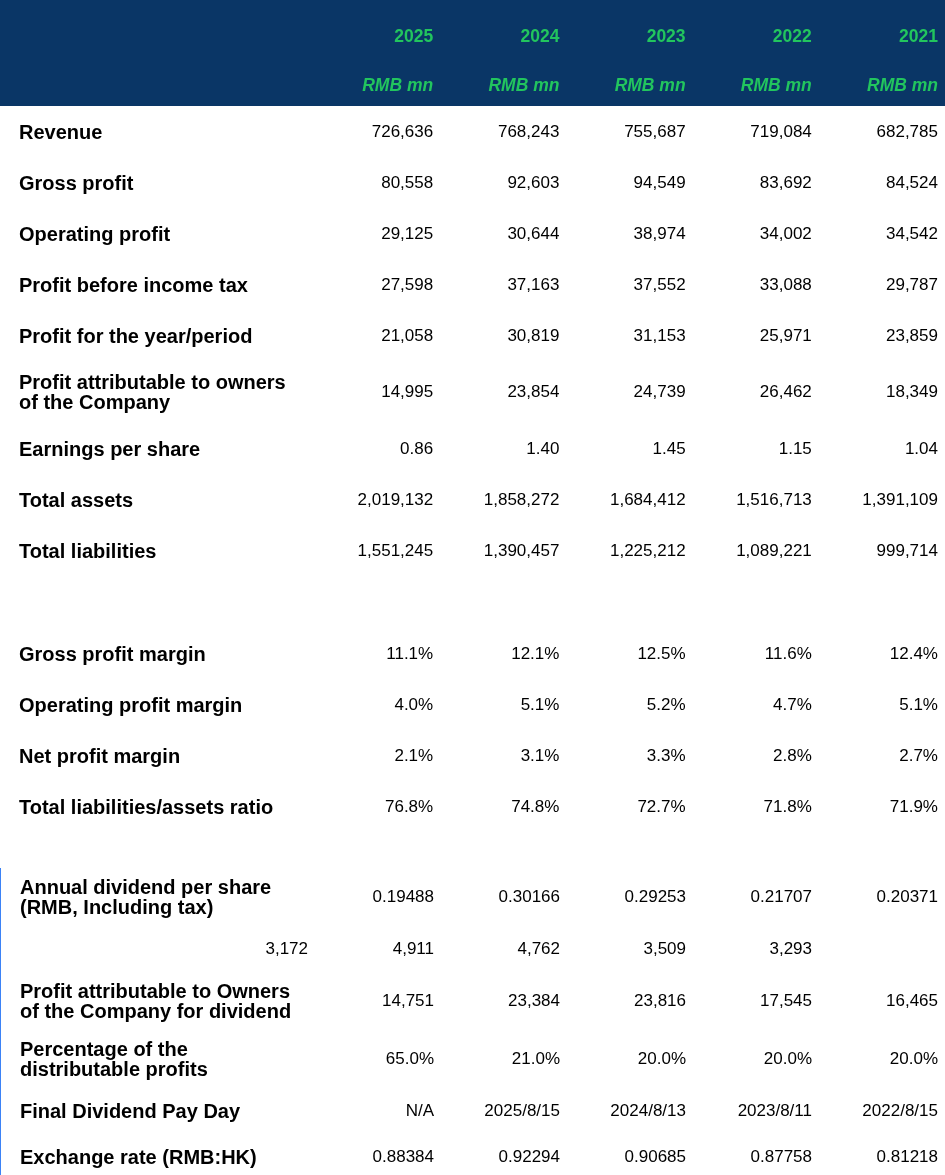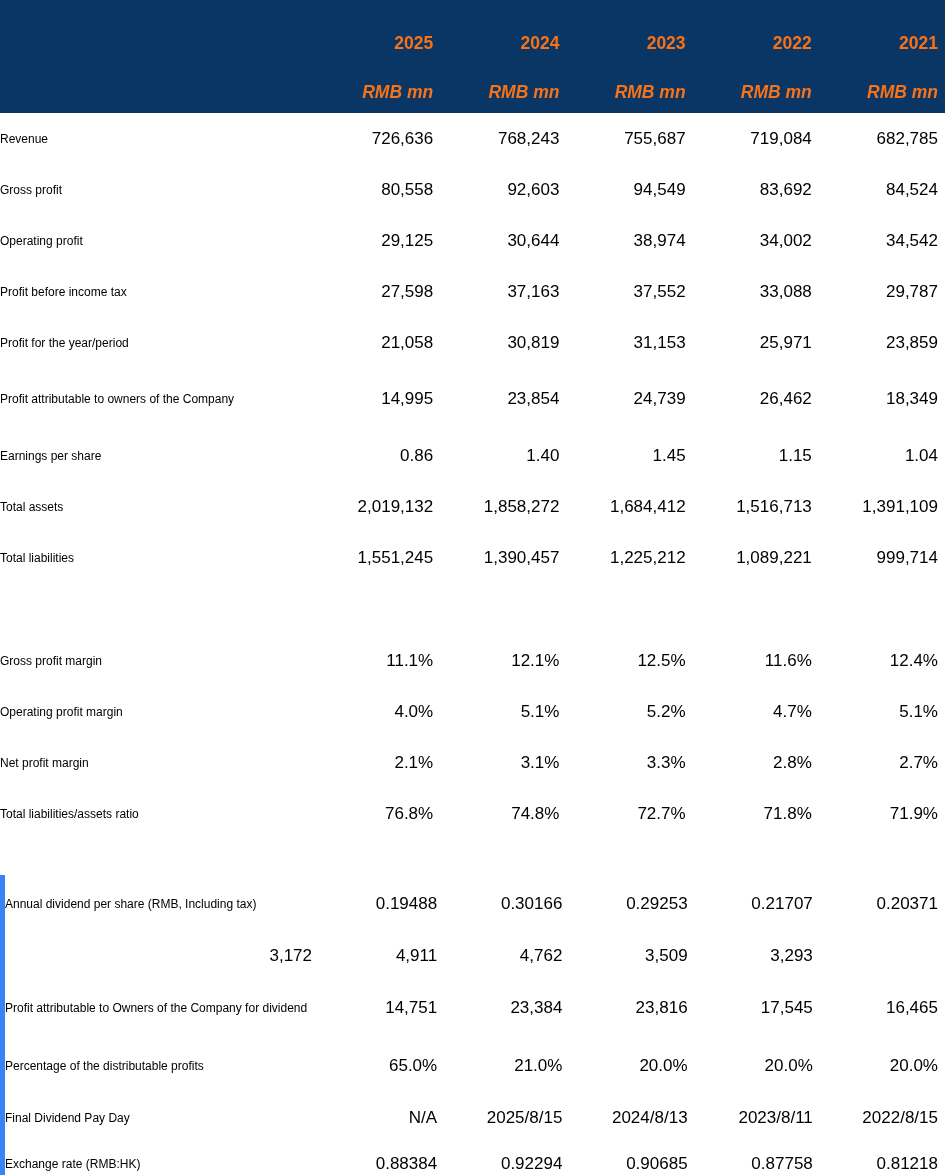--- a/index.html
+++ b/index.html
@@ -15,52 +15,53 @@
     background: #ffffff;
     overflow: hidden;
   }
   
   .grid-row {
     display: grid;
     grid-template-columns: 314px repeat(5, 1fr);
     align-items: center;
   }
   .cell-label {
-    padding-left: 0;
+    padding-left: 19px;
     padding-right: 10px;
-    font-size: 12px;
+    font-size: 20px;
     line-height: 20px;
     text-align: left;
+    font-weight: bold;
   }
   .cell-num {
     padding-right: 7px;
     font-size: 17px;
     text-align: right;
     white-space: nowrap;
   }
   
   .header {
     background: var(--header-bg, #0a3666);
-    color: #f97316;
-    padding-top: 33px;
+    color: #22c55e;
+    padding-top: 26px;
     padding-bottom: 10px;
     height: 70px; 
   }
   .header .grid-row { align-items: end; }
   .header .cell-num {
     font-weight: bold;
     font-size: 17.5px;
   }
   .header .units { margin-top: 28px; font-style: italic; }
   
   .row { height: 51px; }
   .row.tall { height: 62px; }
   .section-1 { margin-top: 52px; }
   .section-2 { margin-top: 36px; }
-  .section-2 .row { height: 46px; border-left: 5px solid #3b82f6; }
+  .section-2 .row { height: 46px; border-left: 1px solid #3b82f6; }
   .section-2 .row.tall { height: 58px; }
 </style>
 </head>
 <body>
 
 <div class="table-wrap">
 
   <div class="header">
     <div class="grid-row years">
         <div class="cell-label"></div>

